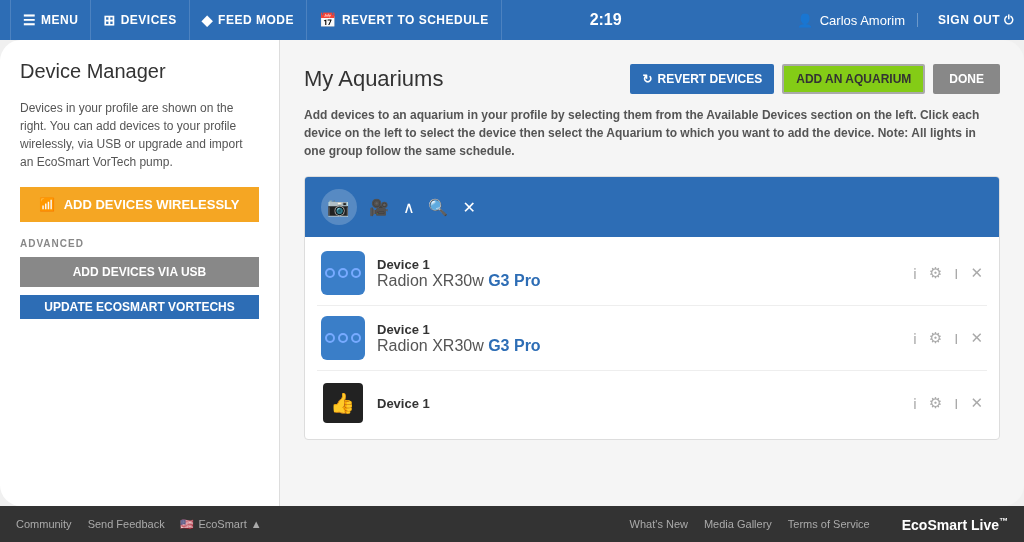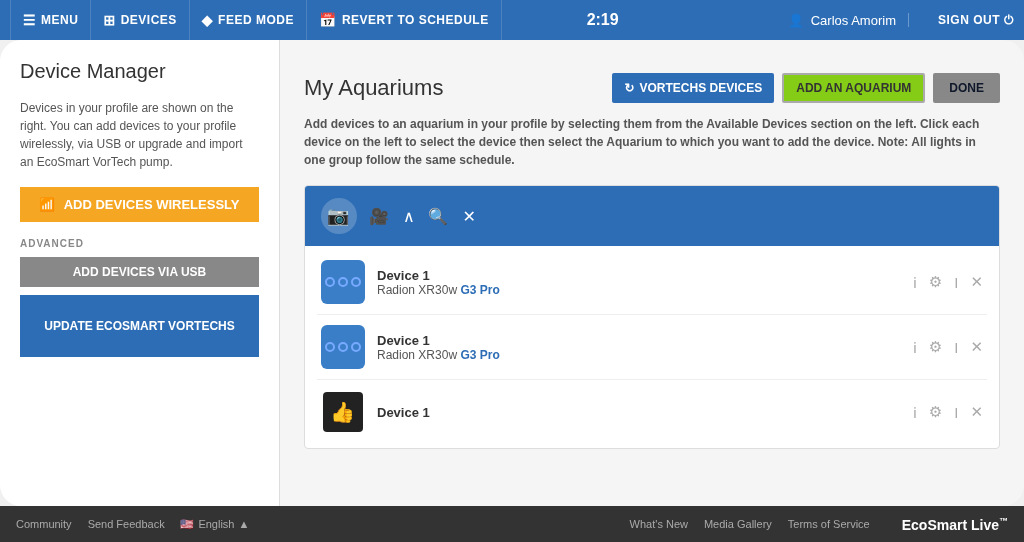--- a/index.html
+++ b/index.html
@@ -30,21 +30,21 @@
     }
     .top-nav-right {
       display: flex; align-items: center; gap: 12px; margin-left: auto;
     }
     .top-nav-user {
       display: flex; align-items: center; gap: 6px; font-size: 13px;
     }
     .top-nav-signout {
       font-size: 12px; font-weight: bold; letter-spacing: 0.5px; cursor: pointer;
       display: flex; align-items: flex-start; gap: 4px;
-      border-left: 1px solid rgba(255,255,255,0.3); padding-left: 29px;
+      border-left: 1px solid rgba(255,255,255,0.3); padding-left: 20px;
     }
 
     
     .main-content {
       display: flex; flex: 1; overflow: hidden; border-radius: 21px;
     }
 
     
     .sidebar {
       width: 280px; background: #fff; padding: 20px; flex-shrink: 0;
@@ -62,45 +62,45 @@
     .advanced-label {
       font-size: 10px; font-weight: bold; color: #888; letter-spacing: 1px;
       text-transform: uppercase; margin-bottom: 8px;
     }
     .btn-usb {
       background: #888; color: #fff; border: none; width: 100%; padding: 8px;
       font-size: 12px; font-weight: bold; cursor: pointer; margin-bottom: 8px;
       text-transform: uppercase;
     }
     .btn-ecosmart {
-      background: #2d6db5; color: #fff; border: none; width: 100%; padding: 24px;
+      background: #2d6db5; color: #fff; border: none; width: 100%; padding: 5px;
       font-size: 12px; font-weight: bold; cursor: pointer;
       text-transform: uppercase;
     }
 
     
     .right-panel {
-      flex: 1; padding: 33px 24px; overflow-y: auto; background: #f5f5f5;
+      flex: 1; padding: 24px 24px; overflow-y: auto; background: #f5f5f5;
     }
     .panel-header {
       display: flex; align-items: center; justify-content: space-between; margin-bottom: 12px;
     }
     .panel-title { font-size: 22px; font-weight: normal; color: #333; }
     .panel-buttons { display: flex; gap: 8px; }
     .btn-refresh {
       background: #2d6db5; color: #fff; border: none; padding: 7px 12px;
       font-size: 12px; font-weight: bold; cursor: pointer; display: flex;
       align-items: center; gap: 5px; border-radius: 2px;
     }
     .btn-add-aquarium {
       background: #84cc16; color: #333; border: 2px solid #aaa; padding: 6px 12px;
       font-size: 12px; font-weight: bold; cursor: pointer; border-radius: 2px;
     }
     .btn-done {
-      background: #888; color: #0f172a; border: none; padding: 7px 16px;
+      background: #888; color: #ffffff; border: none; padding: 7px 16px;
       font-size: 12px; font-weight: bold; cursor: pointer; border-radius: 2px;
     }
     .panel-desc {
       font-size: 12px; color: #555; line-height: 1.5; margin-bottom: 16px; font-weight: bold;
     }
 
     
     .aquarium-card {
       background: #fff; border-radius: 4px; overflow: hidden; border: 1px solid #ddd;
     }
@@ -132,21 +132,21 @@
       display: flex; align-items: center; justify-content: center;
     }
     .radion-dots {
       display: flex; gap: 3px;
     }
     .radion-dot {
       width: 10px; height: 10px; border-radius: 50%; border: 2px solid #7af;
     }
     .device-info { flex: 1; }
     .device-name { font-size: 13px; font-weight: bold; color: #333; }
-    .device-model { font-size: 12px; color: #555; }
+    .device-model { font-size: 16px; color: #555; }
     .device-model .g3pro { color: #2d6db5; font-weight: bold; }
     .device-actions { display: flex; gap: 12px; align-items: center; }
     .device-actions span { color: #aaa; cursor: pointer; font-size: 15px; }
 
     .mp40-icon {
       width: 40px; height: 40px; background: #222; border-radius: 4px;
       display: flex; align-items: center; justify-content: center; color: #fff; font-size: 20px;
     }
 
     
@@ -213,21 +213,21 @@
       <span>UPDATE ECOSMART VORTECHS</span>
     </button>
   </aside>
 
   <main class="right-panel">
     <div class="panel-header">
       <h1 class="panel-title">My Aquariums</h1>
       <div class="panel-buttons">
         <button class="btn-refresh">
           <span>↻</span>
-          <span>VORTECHS DEVICES</span>
+          <span>REVERT DEVICES</span>
         </button>
         <button class="btn-add-aquarium">
           <span>ADD AN AQUARIUM</span>
         </button>
         <button class="btn-done">
           <span>DONE</span>
         </button>
       </div>
     </div>
     <p class="panel-desc">Add devices to an aquarium in your profile by selecting them from the Available Devices section on the left. Click each device on the left to select the device then select the Aquarium to which you want to add the device. Note: All lights in one group follow the same schedule.</p>
@@ -311,21 +311,21 @@
     </div>
   </main>
 </div>
 
 <footer class="footer">
   <div class="footer-left">
     <a>Community</a>
     <a>Send Feedback</a>
     <div class="footer-lang">
       <span>🇺🇸</span>
-      <span>English</span>
+      <span>EcoSmart</span>
       <span>▲</span>
     </div>
   </div>
   <div class="footer-right">
     <a>What's New</a>
     <a>Media Gallery</a>
     <a>Terms of Service</a>
     <span class="ecosmart-brand">EcoSmart Live<sup>™</sup></span>
   </div>
 </footer>

